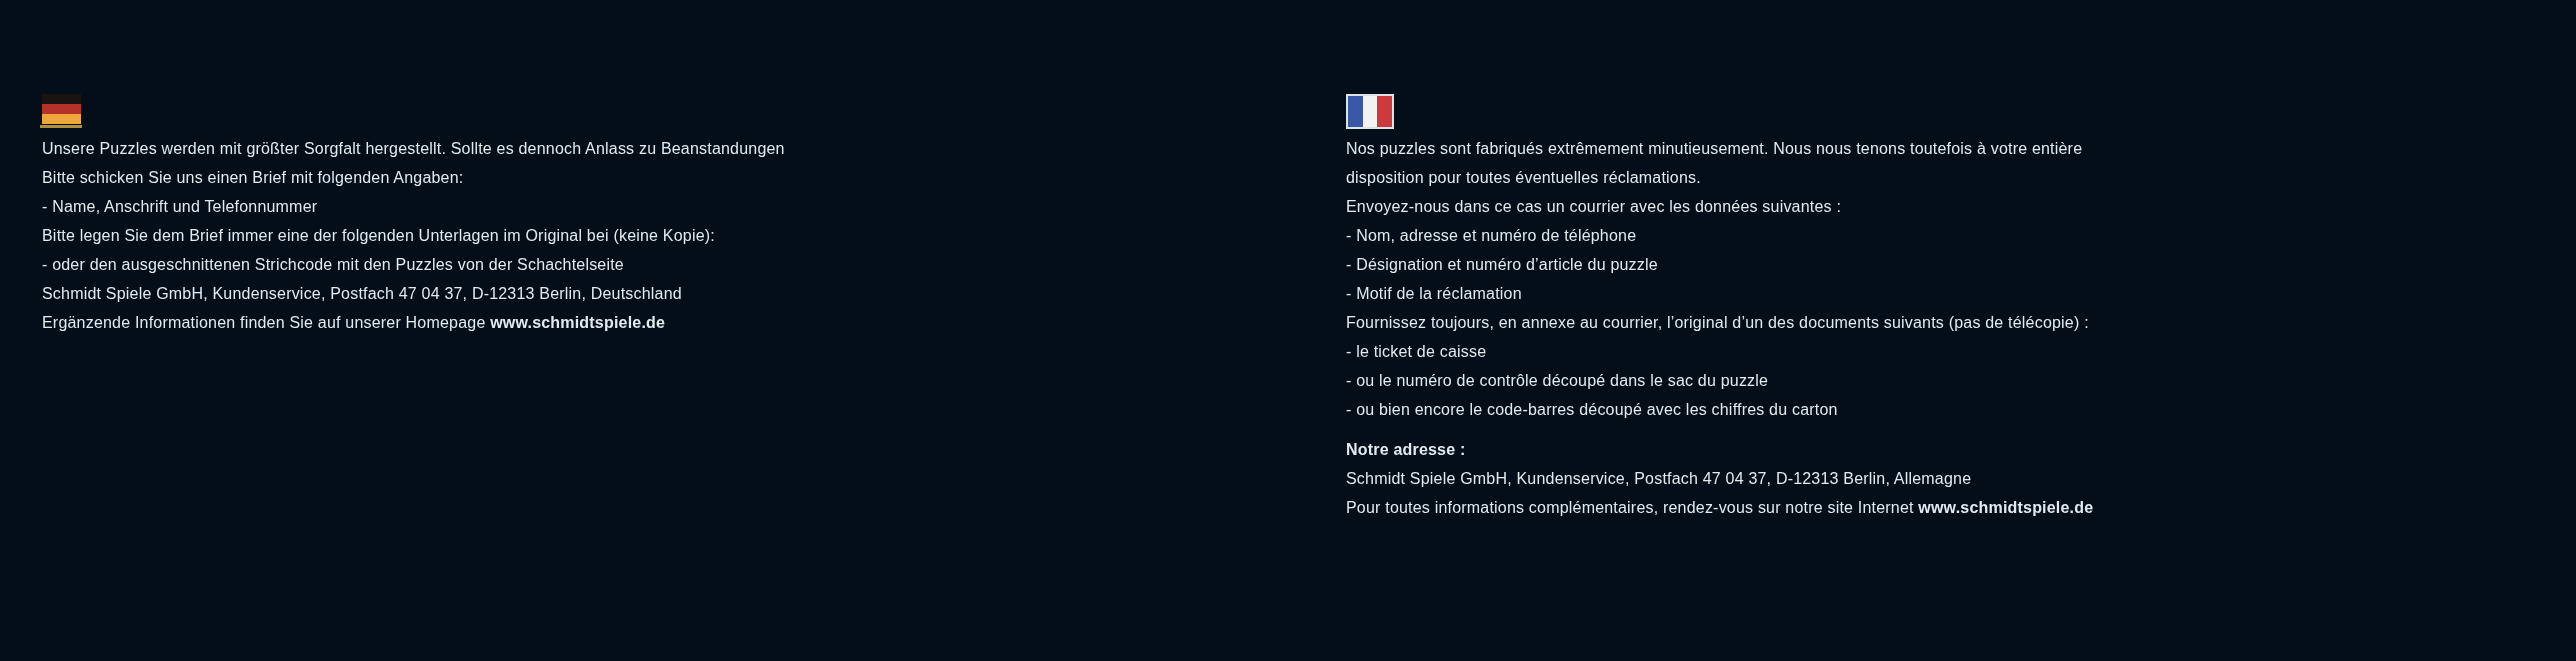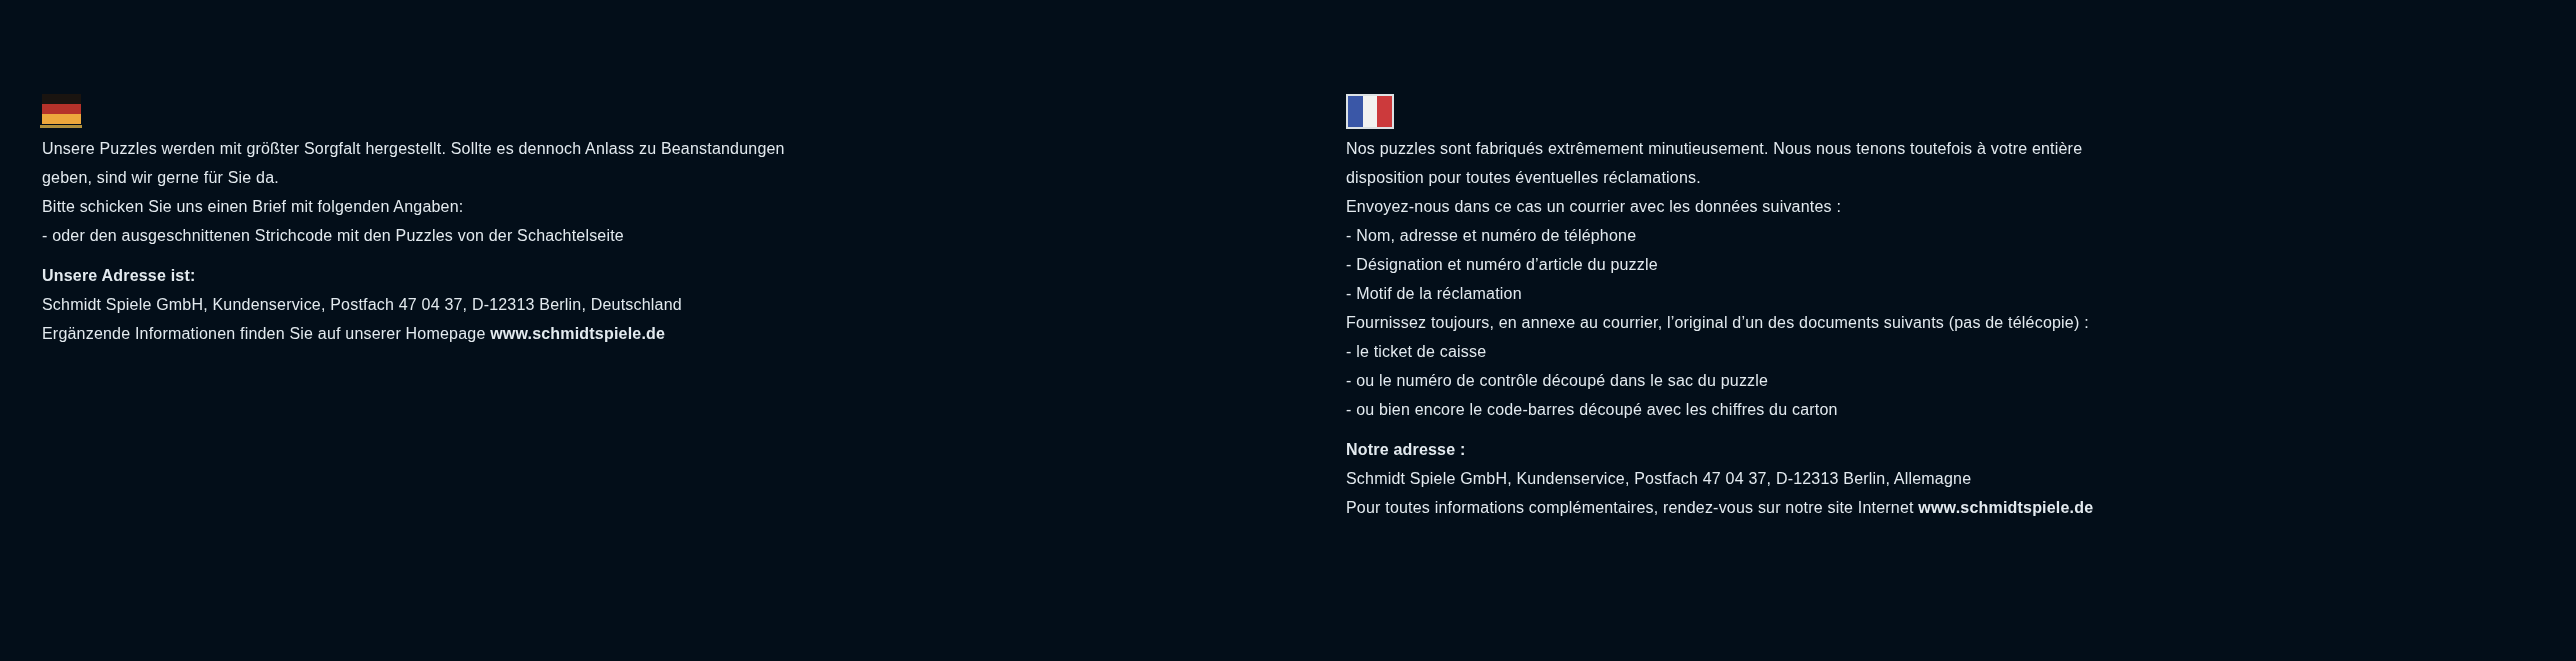--- a/index.html
+++ b/index.html
@@ -79,24 +79,24 @@
   <section class="col" id="col-de">
     <div class="flag-holder">
       <div class="flag-de">
         <div class="s1"></div>
         <div class="s2"></div>
         <div class="s3"></div>
         <div class="underline"></div>
       </div>
     </div>
     <p class="line">Unsere Puzzles werden mit größter Sorgfalt hergestellt. Sollte es dennoch Anlass zu Beanstandungen</p>
-    <p class="line">geben, sind wir gerne für Sie da.</p>
     <p class="line">Bitte schicken Sie uns einen Brief mit folgenden Angaben:</p>
+    <p class="line">- Name, Anschrift und Telefonnummer</p>
+    <p class="line">Bitte legen Sie dem Brief immer eine der folgenden Unterlagen im Original bei (keine Kopie):</p>
     <p class="line">- oder den ausgeschnittenen Strichcode mit den Puzzles von der Schachtelseite</p>
-    <p class="line heading">Unsere Adresse ist:</p>
     <p class="line">Schmidt Spiele GmbH, Kundenservice, Postfach 47 04 37, D-12313 Berlin, Deutschland</p>
     <p class="line"><span>Ergänzende Informationen finden Sie auf unserer Homepage </span><span class="bold">www.schmidtspiele.de</span></p>
   </section>
 
   <section class="col" id="col-fr">
     <div class="flag-holder">
       <div class="flag-fr">
         <div class="s1"></div>
         <div class="s2"></div>
         <div class="s3"></div>

